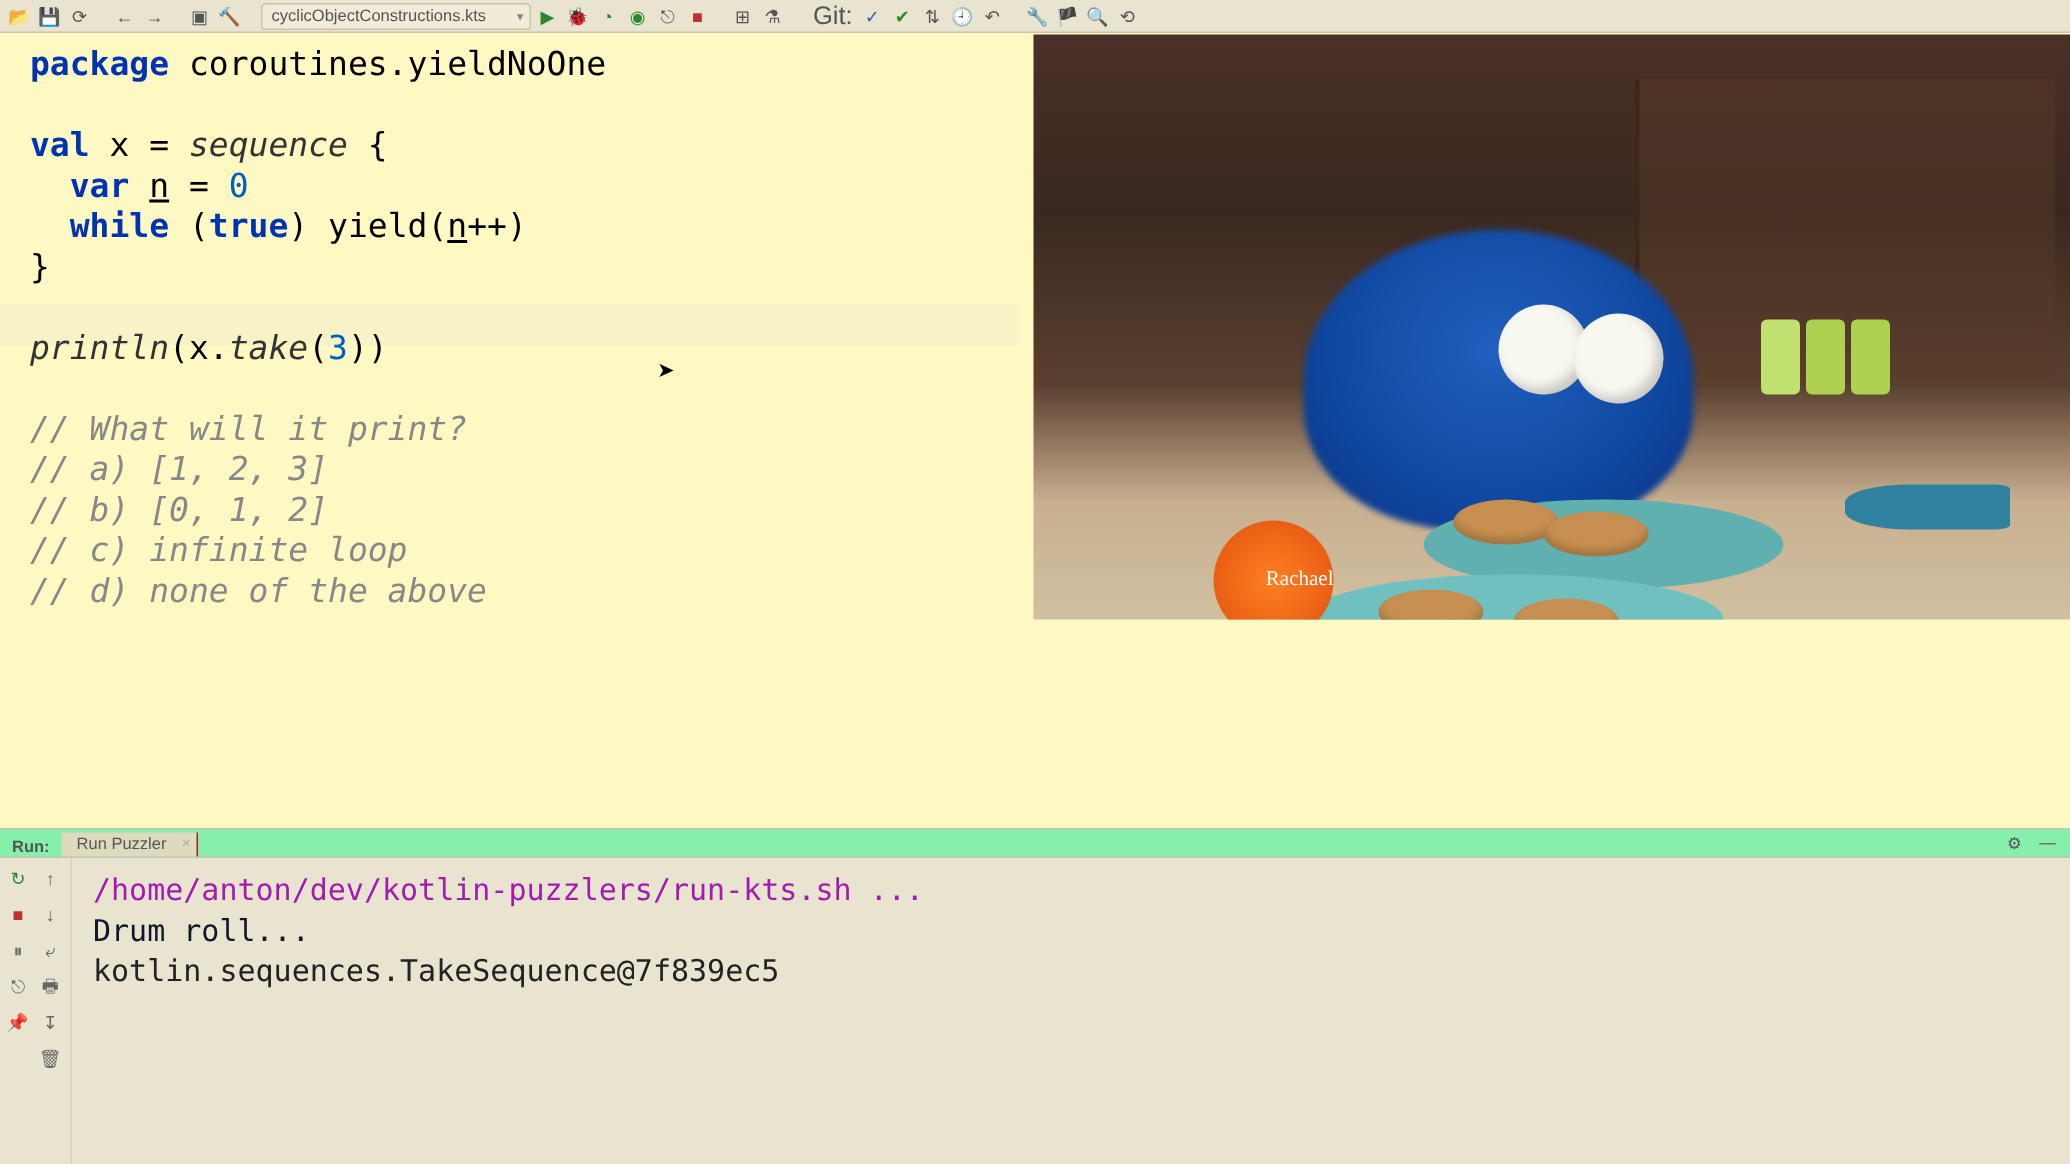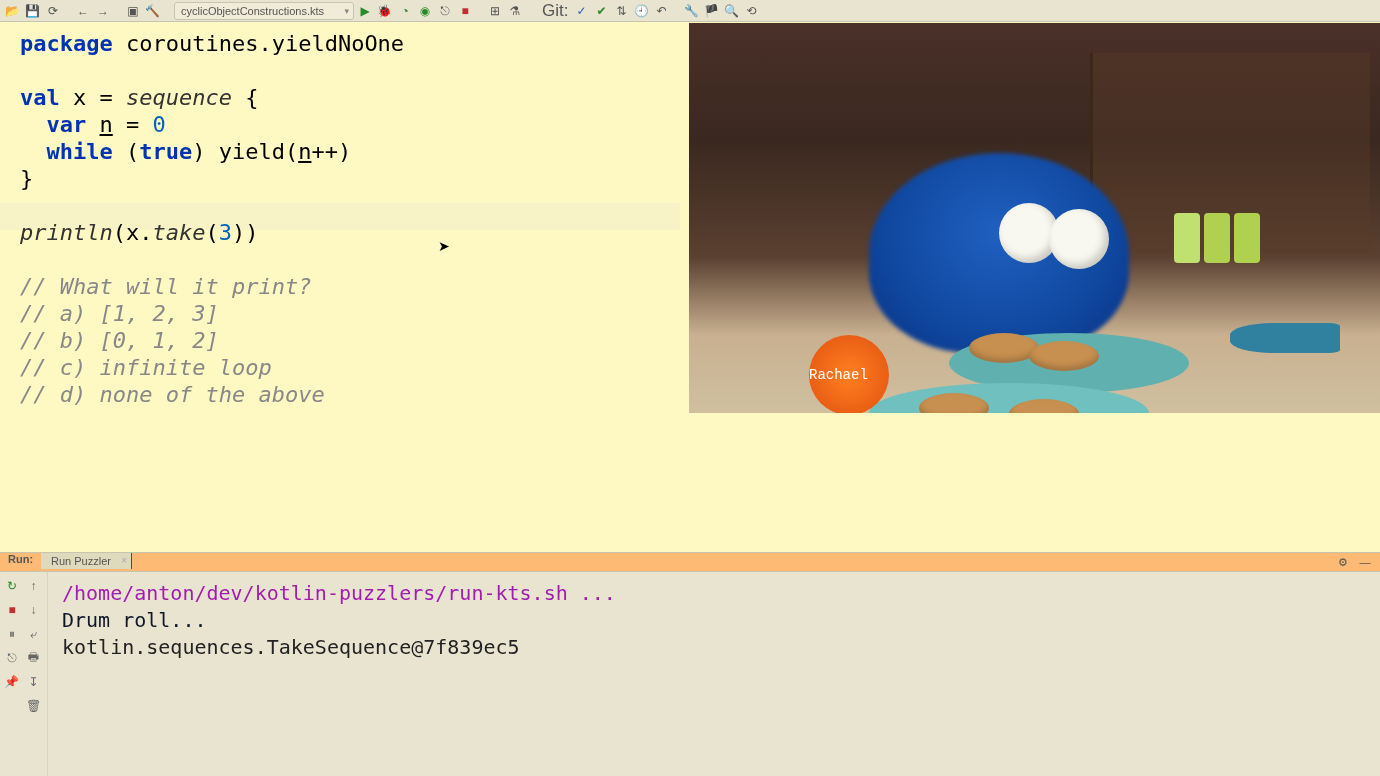--- a/index.html
+++ b/index.html
@@ -65,43 +65,43 @@
   }
   .overlay-img .cookie {
     position: absolute; width: 70px; height: 30px; background: #c89050;
     border-radius: 50%; box-shadow: inset 0 -4px 6px rgba(0,0,0,0.2);
   }
   .overlay-img .c1 { left: 280px; top: 310px; }
   .overlay-img .c2 { left: 340px; top: 318px; }
   .overlay-img .c3 { left: 230px; top: 370px; }
   .overlay-img .c4 { left: 320px; top: 376px; }
   .overlay-img .logo {
-    position: absolute; left: 120px; top: 312px; width: 80px; height: 80px;
+    position: absolute; left: 120px; top: 324px; width: 80px; height: 80px;
     background: radial-gradient(circle, #ff8020 0%, #e05010 100%); border-radius: 50%;
-    display: flex; align-items: center; justify-content: flex-start;
-    font-family: Liberation Mono, monospace; color: #fff; font-size: 14px;
+    display: flex; align-items: center; justify-content: flex-end;
+    font-family: Liberation Serif, serif; color: #fff; font-size: 14px;
   }
   .overlay-img .spoon {
     position: absolute; right: 40px; top: 300px; width: 110px; height: 30px;
     background: #3080a0; border-radius: 40% 10% 10% 40%;
   }
   .overlay-img .shelf {
     position: absolute; right: 10px; top: 30px; width: 280px; height: 200px;
     background: rgba(90,60,40,0.4); border-left: 3px solid #3a2818;
   }
   .overlay-img .jar {
     position: absolute; width: 26px; height: 50px; background: #b0d050; border-radius: 4px;
   }
   .overlay-img .j1 { right: 120px; bottom: 150px; }
   .overlay-img .j2 { right: 150px; bottom: 150px; }
   .overlay-img .j3 { right: 180px; bottom: 150px; background: #c0e070; }
 
   .run-panel-bar {
-    height: 20px; background: #fdba74; border-top: 1px solid #c8c4b0; border-bottom: 1px solid #c8c4b0;
-    display: flex; align-items: flex-start; font-size: 11px; color: #555;
+    height: 20px; background: #86efac; border-top: 1px solid #c8c4b0; border-bottom: 1px solid #c8c4b0;
+    display: flex; align-items: flex-end; font-size: 11px; color: #555;
   }
   .run-label { padding: 0 8px; font-weight: bold; }
   .run-tab {
     padding: 2px 20px 2px 10px; background: #dedabe; position: relative;
     border-right: 1px solid #b91c1c;
   }
   .run-tab .close { position: absolute; right: 4px; top: 2px; font-size: 10px; color: #aaa; cursor: pointer; }
   .run-bar-right { margin-left: auto; display: flex; gap: 4px; padding-right: 6px; }
   .run-bar-right .tb-btn { font-size: 11px; }
 

